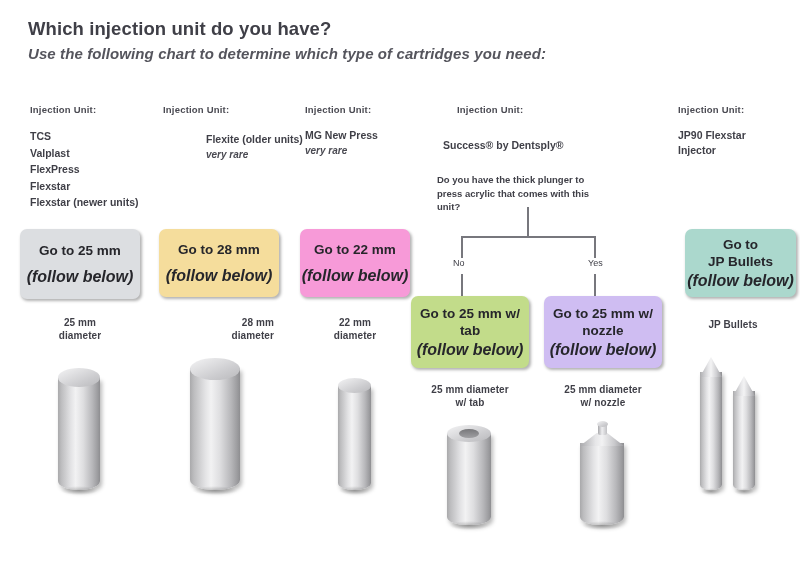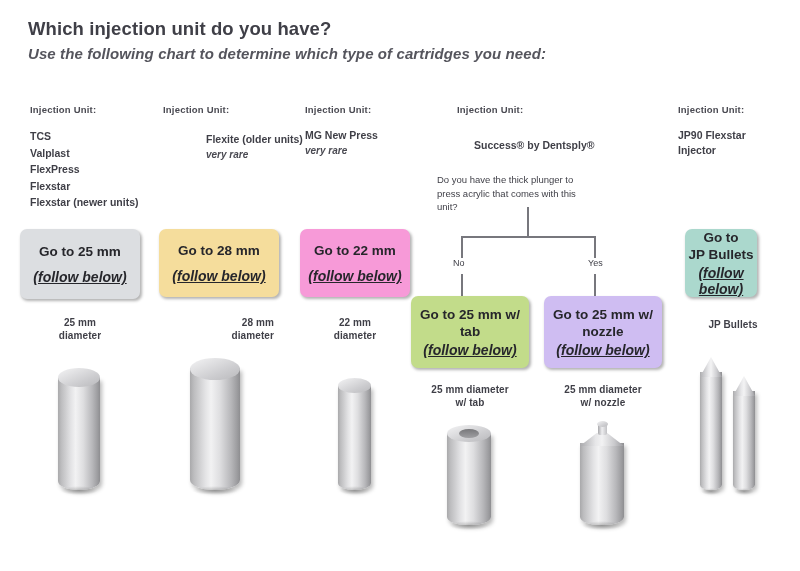--- a/index.html
+++ b/index.html
@@ -38,39 +38,38 @@
   }
   .unit-name .rare{
     display:block;font-style:italic;font-weight:600;font-size:10px;color:#4a4a52;
   }
   .unit-list{
     font-size:10.5px;font-weight:600;color:#3f3f47;line-height:16.5px;
   }
   .unit-list div{white-space:nowrap;}
 
   .question{
-    font-size:9.5px;font-weight:400;color:#3f3f47;line-height:13.5px;
+    font-size:9.5px;font-weight:700;color:#3f3f47;line-height:13.5px;
     width:160px;
   }
 
   
   .box{
     border-radius:7px;
     box-shadow:1.5px 2px 3px rgba(0,0,0,.30);
     display:flex;flex-direction:column;align-items:center;justify-content:center;
     text-align:center;
     box-sizing:border-box;
   }
   .box .lbl{
     font-size:13.5px;font-weight:600;color:#26262b;line-height:17px;
   }
   .box .sub{
-    font-size:14px;font-style:italic;font-weight:600;color:#26262b;
+    font-size:16px;font-style:italic;font-weight:600;color:#26262b;
     margin-top:9px;
-    text-decoration:underline;
   }
   .box.tight .sub{margin-top:2px;}
 
   .box-grey{background:#dcdee1;}
   .box-yellow{background:#f5dd9c;}
   .box-pink{background:#f79ad8;}
   .box-green{background:#c2dc8a;}
   .box-purple{background:#cfbdf2;}
   .box-teal{background:#abd8cd;}
 
@@ -190,21 +189,21 @@
     <div>diameter</div>
   </div>
 
   <div class="cyl" style="left:338px;top:378px;width:33px;height:112px;">
     <div class="body" style="height:104px;border-radius:0 0 16px 16px / 0 0 7px 7px;"></div>
     <div class="top" style="top:0;height:15px;"></div>
     <div class="shadow"></div>
   </div>
 
   <div class="abs col-head" style="left:457px;top:104px;">Injection Unit:</div>
-  <div class="abs unit-name" style="left:474px;top:138px;">Success® by Dentsply®</div>
+  <div class="abs unit-name" style="left:443px;top:138px;">Success® by Dentsply®</div>
   <div class="abs question" style="left:437px;top:173px;">Do you have the thick plunger to press acrylic that comes with this unit?</div>
 
   <div class="abs line vline" style="left:527px;top:207px;height:29px;"></div>
   <div class="abs line hline" style="left:461px;top:236px;width:134px;"></div>
   <div class="abs line vline" style="left:461px;top:236px;height:22px;"></div>
   <div class="abs line vline" style="left:594px;top:236px;height:22px;"></div>
   <div class="abs branch-lbl" style="left:453px;top:258px;">No</div>
   <div class="abs branch-lbl" style="left:588px;top:258px;">Yes</div>
   <div class="abs line vline" style="left:461px;top:274px;height:22px;"></div>
   <div class="abs line vline" style="left:594px;top:274px;height:22px;"></div>
@@ -239,21 +238,21 @@
   <div class="cyl" style="left:580px;top:420px;width:44px;height:105px;">
     <div class="body" style="height:82px;border-radius:0 0 20px 20px / 0 0 8px 8px;"></div>
     <div class="shoulder" style="left:0;top:13px;width:44px;height:13px;"></div>
     <div class="neck" style="left:18px;top:4px;width:9px;height:11px;"></div>
     <div class="top" style="left:17px;top:1px;width:11px;height:6px;"></div>
     <div class="shadow"></div>
   </div>
 
   <div class="abs col-head" style="left:678px;top:104px;">Injection Unit:</div>
   <div class="abs unit-name" style="left:678px;top:128px;width:100px;white-space:normal;">JP90 Flexstar Injector</div>
-  <div class="abs box box-teal tight" style="left:685px;top:229px;width:72px;height:68px;text-align:center;">
+  <div class="abs box box-teal tight" style="left:685px;top:229px;width:111px;height:68px;text-align:center;">
     <div class="lbl">Go to</div>
     <div class="lbl">JP Bullets</div>
     <div class="sub">(follow below)</div>
   </div>
   <div class="abs cap" style="left:685px;top:318px;width:96px;">
     <div>JP Bullets</div>
   </div>
 
   <div class="cyl" style="left:700px;top:357px;width:22px;height:133px;">
     <div class="body" style="height:118px;border-radius:0 0 10px 10px / 0 0 5px 5px;"></div>

